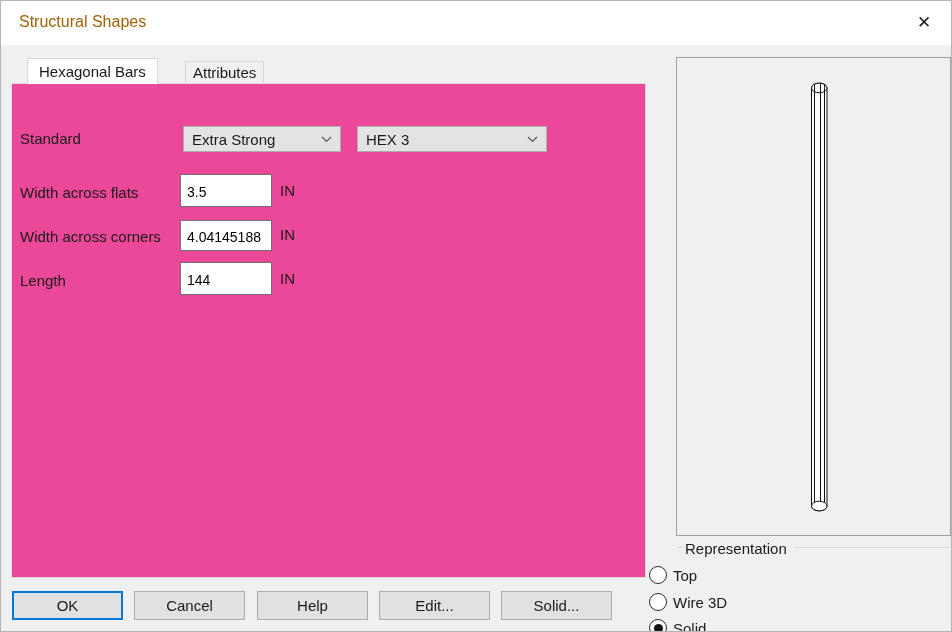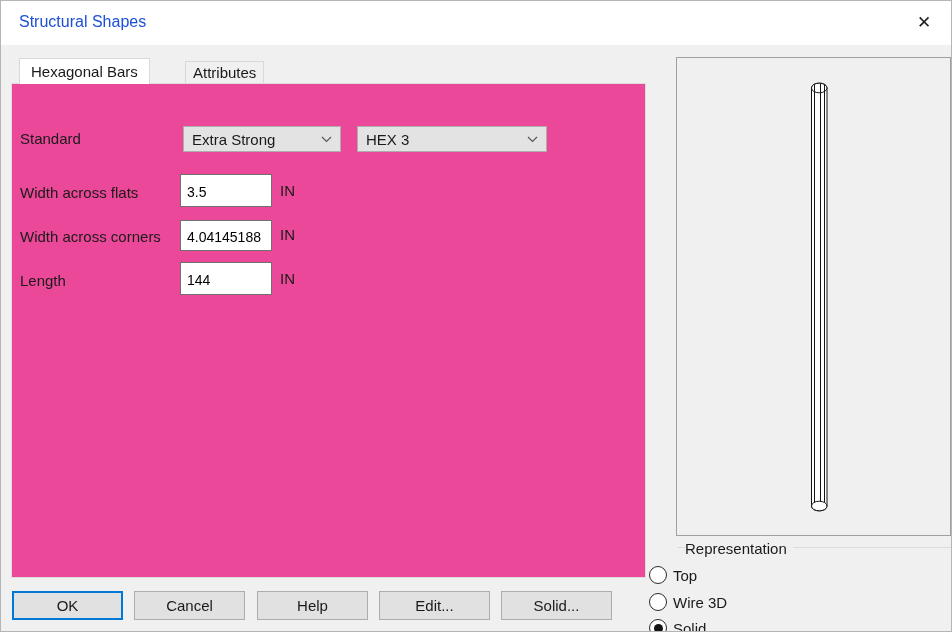--- a/index.html
+++ b/index.html
@@ -14,21 +14,21 @@
     overflow: hidden;
   }
 
   
   .titlebar {
     position:absolute; left:0; top:0; width:100%; height:44px;
     background:#ffffff;
   }
   .title-text {
     position:absolute; left:18px; top:12px;
-    font-size:16px; color:#1d4ed8;
+    font-size:16px; color:#a16207;
   }
   .close-btn {
     position:absolute; right:8px; top:4px; width:38px; height:34px;
     display:flex; align-items:center; justify-content:center;
     font-size:17px; color:#1f1f1f; cursor:pointer;
     font-weight:300;
   }
 
   
   .tabstrip { position:absolute; left:10px; top:57px; height:25px; }
@@ -117,21 +117,21 @@
 <body>
 
 <div class="window">
 
   <div class="titlebar">
     <div class="title-text">Structural Shapes</div>
     <div class="close-btn">✕</div>
   </div>
 
   <div class="tabstrip">
-    <div class="tab active" style="left:8px;">Hexagonal Bars</div>
+    <div class="tab active" style="left:16px;">Hexagonal Bars</div>
     <div class="tab tab-setup">Setup</div>
     <div class="tab tab-attributes">Attributes</div>
   </div>
 
   <div class="panel">
 
     <div class="flabel" style="top:46px;">Standard</div>
 
     <div class="dropdown" style="left:171px; top:42px; width:158px;">
       <span class="dd-text">Extra Strong</span>

